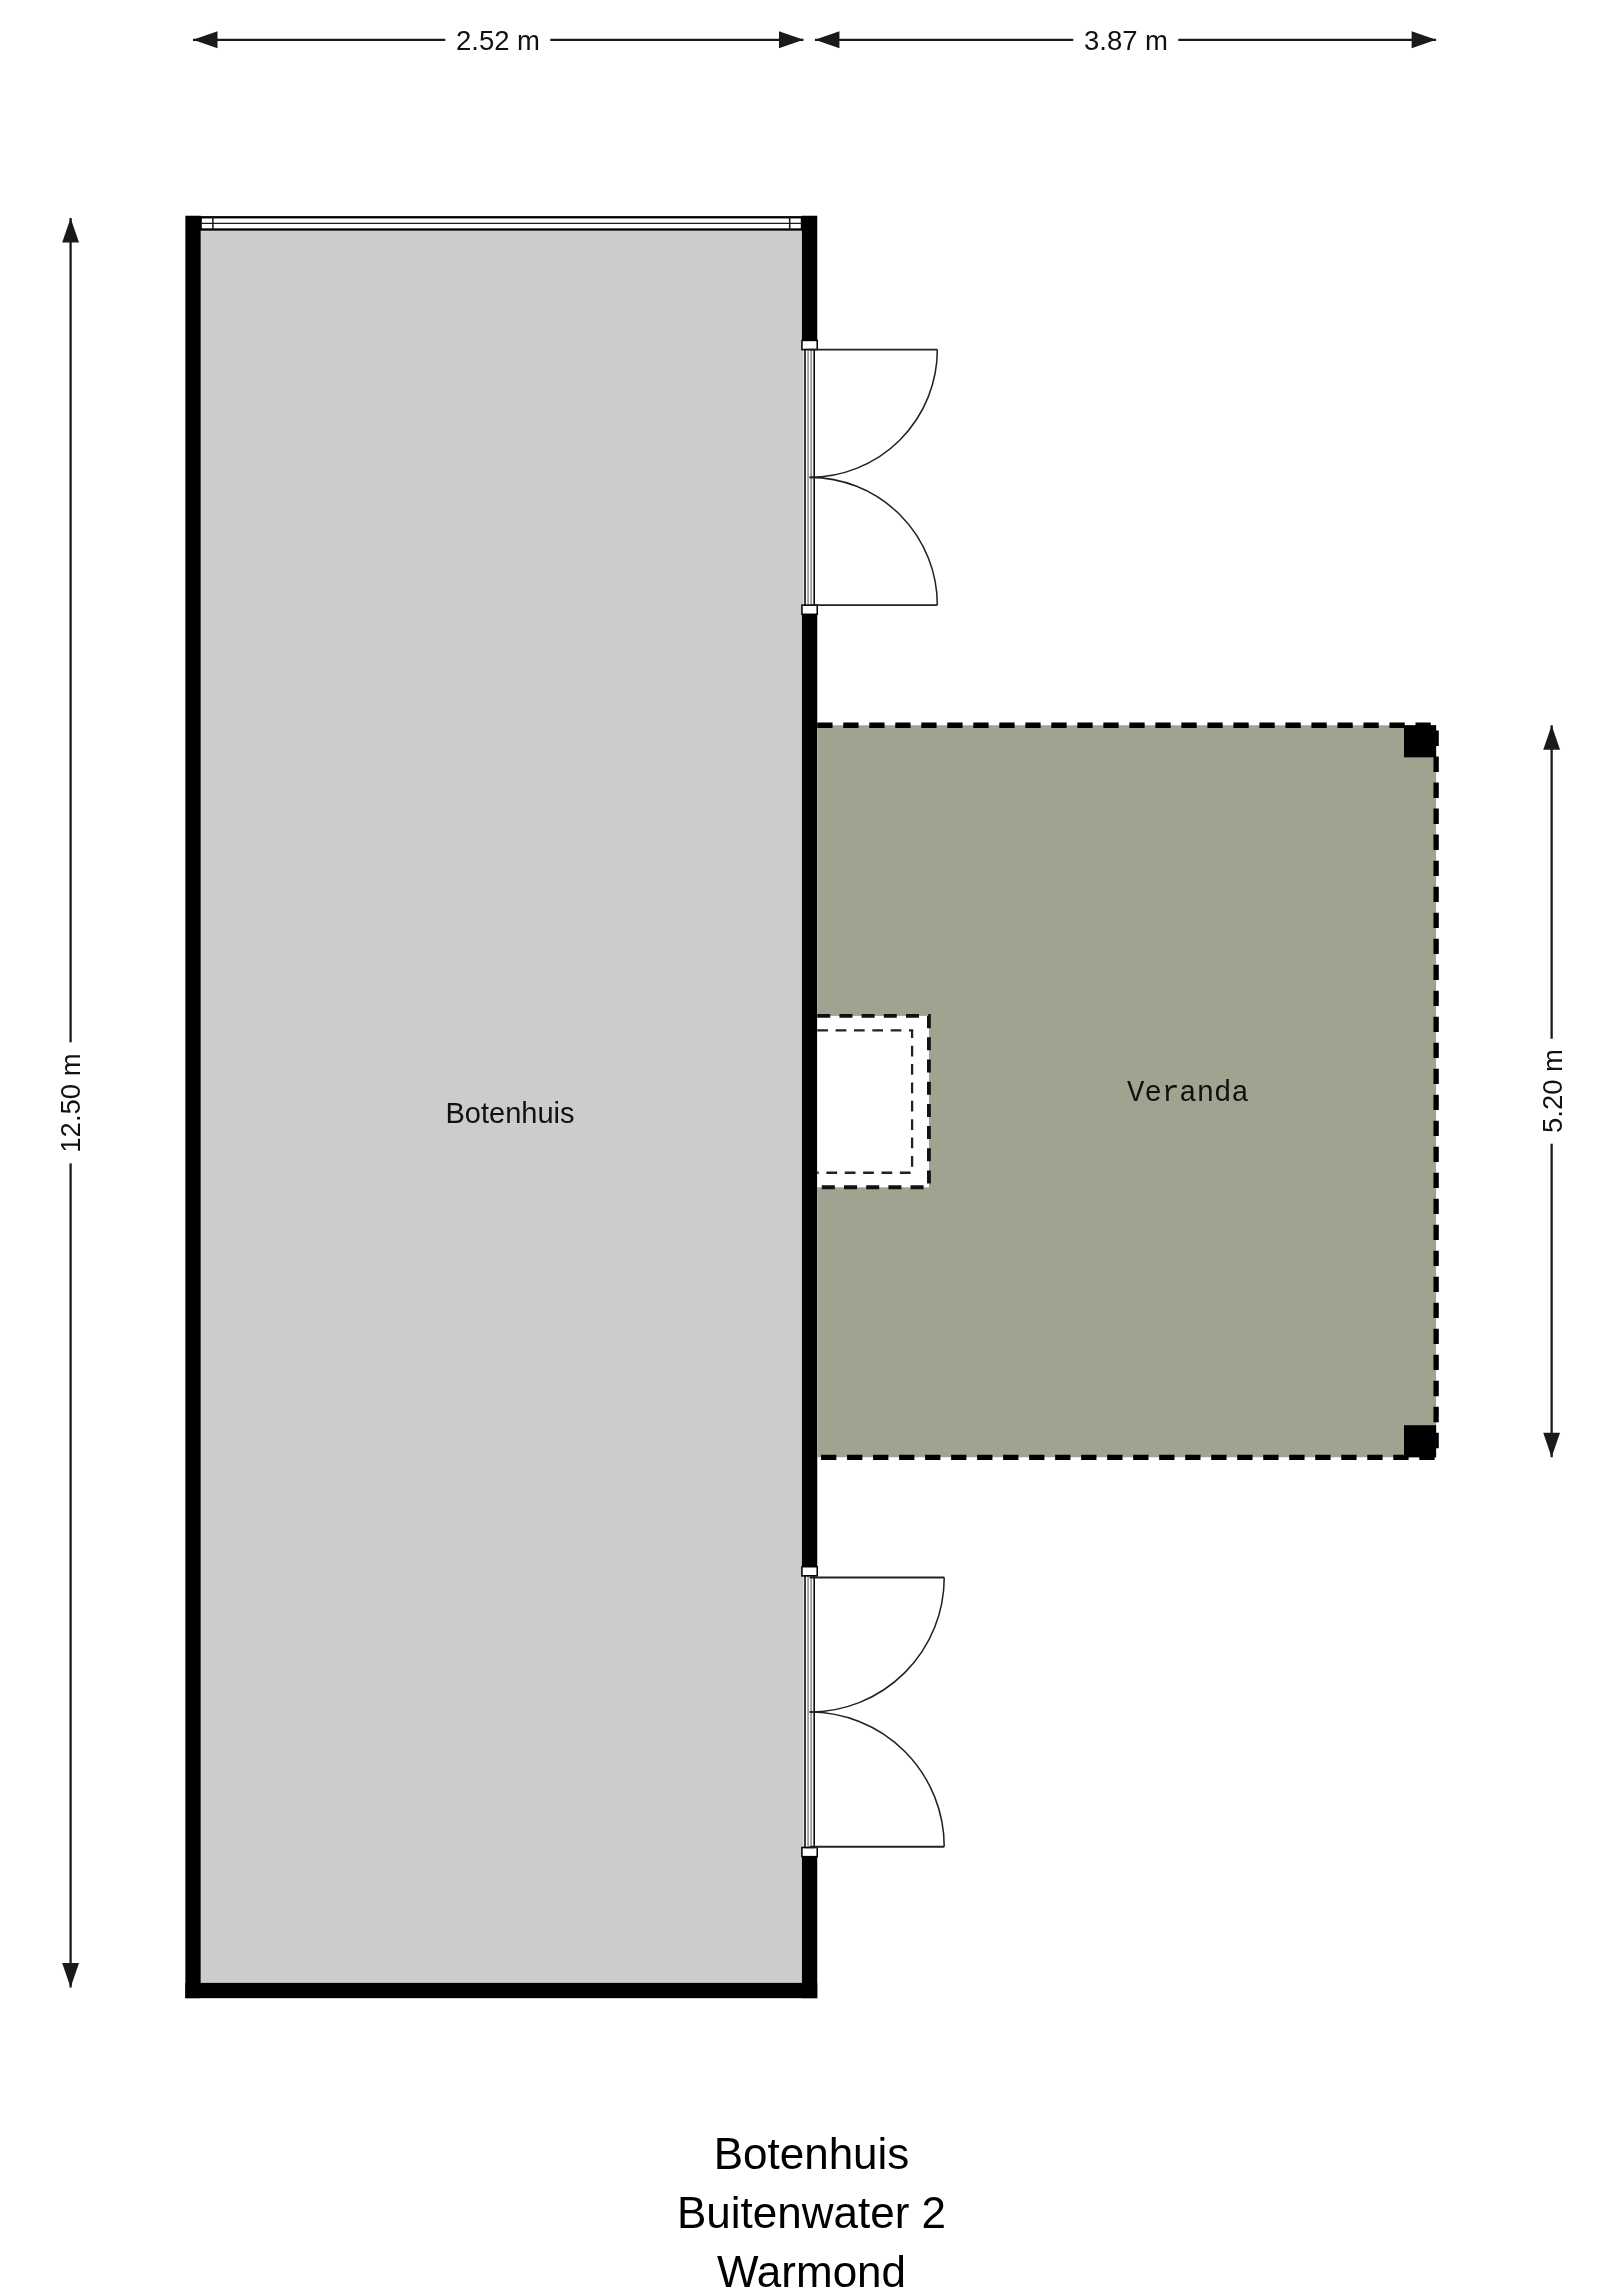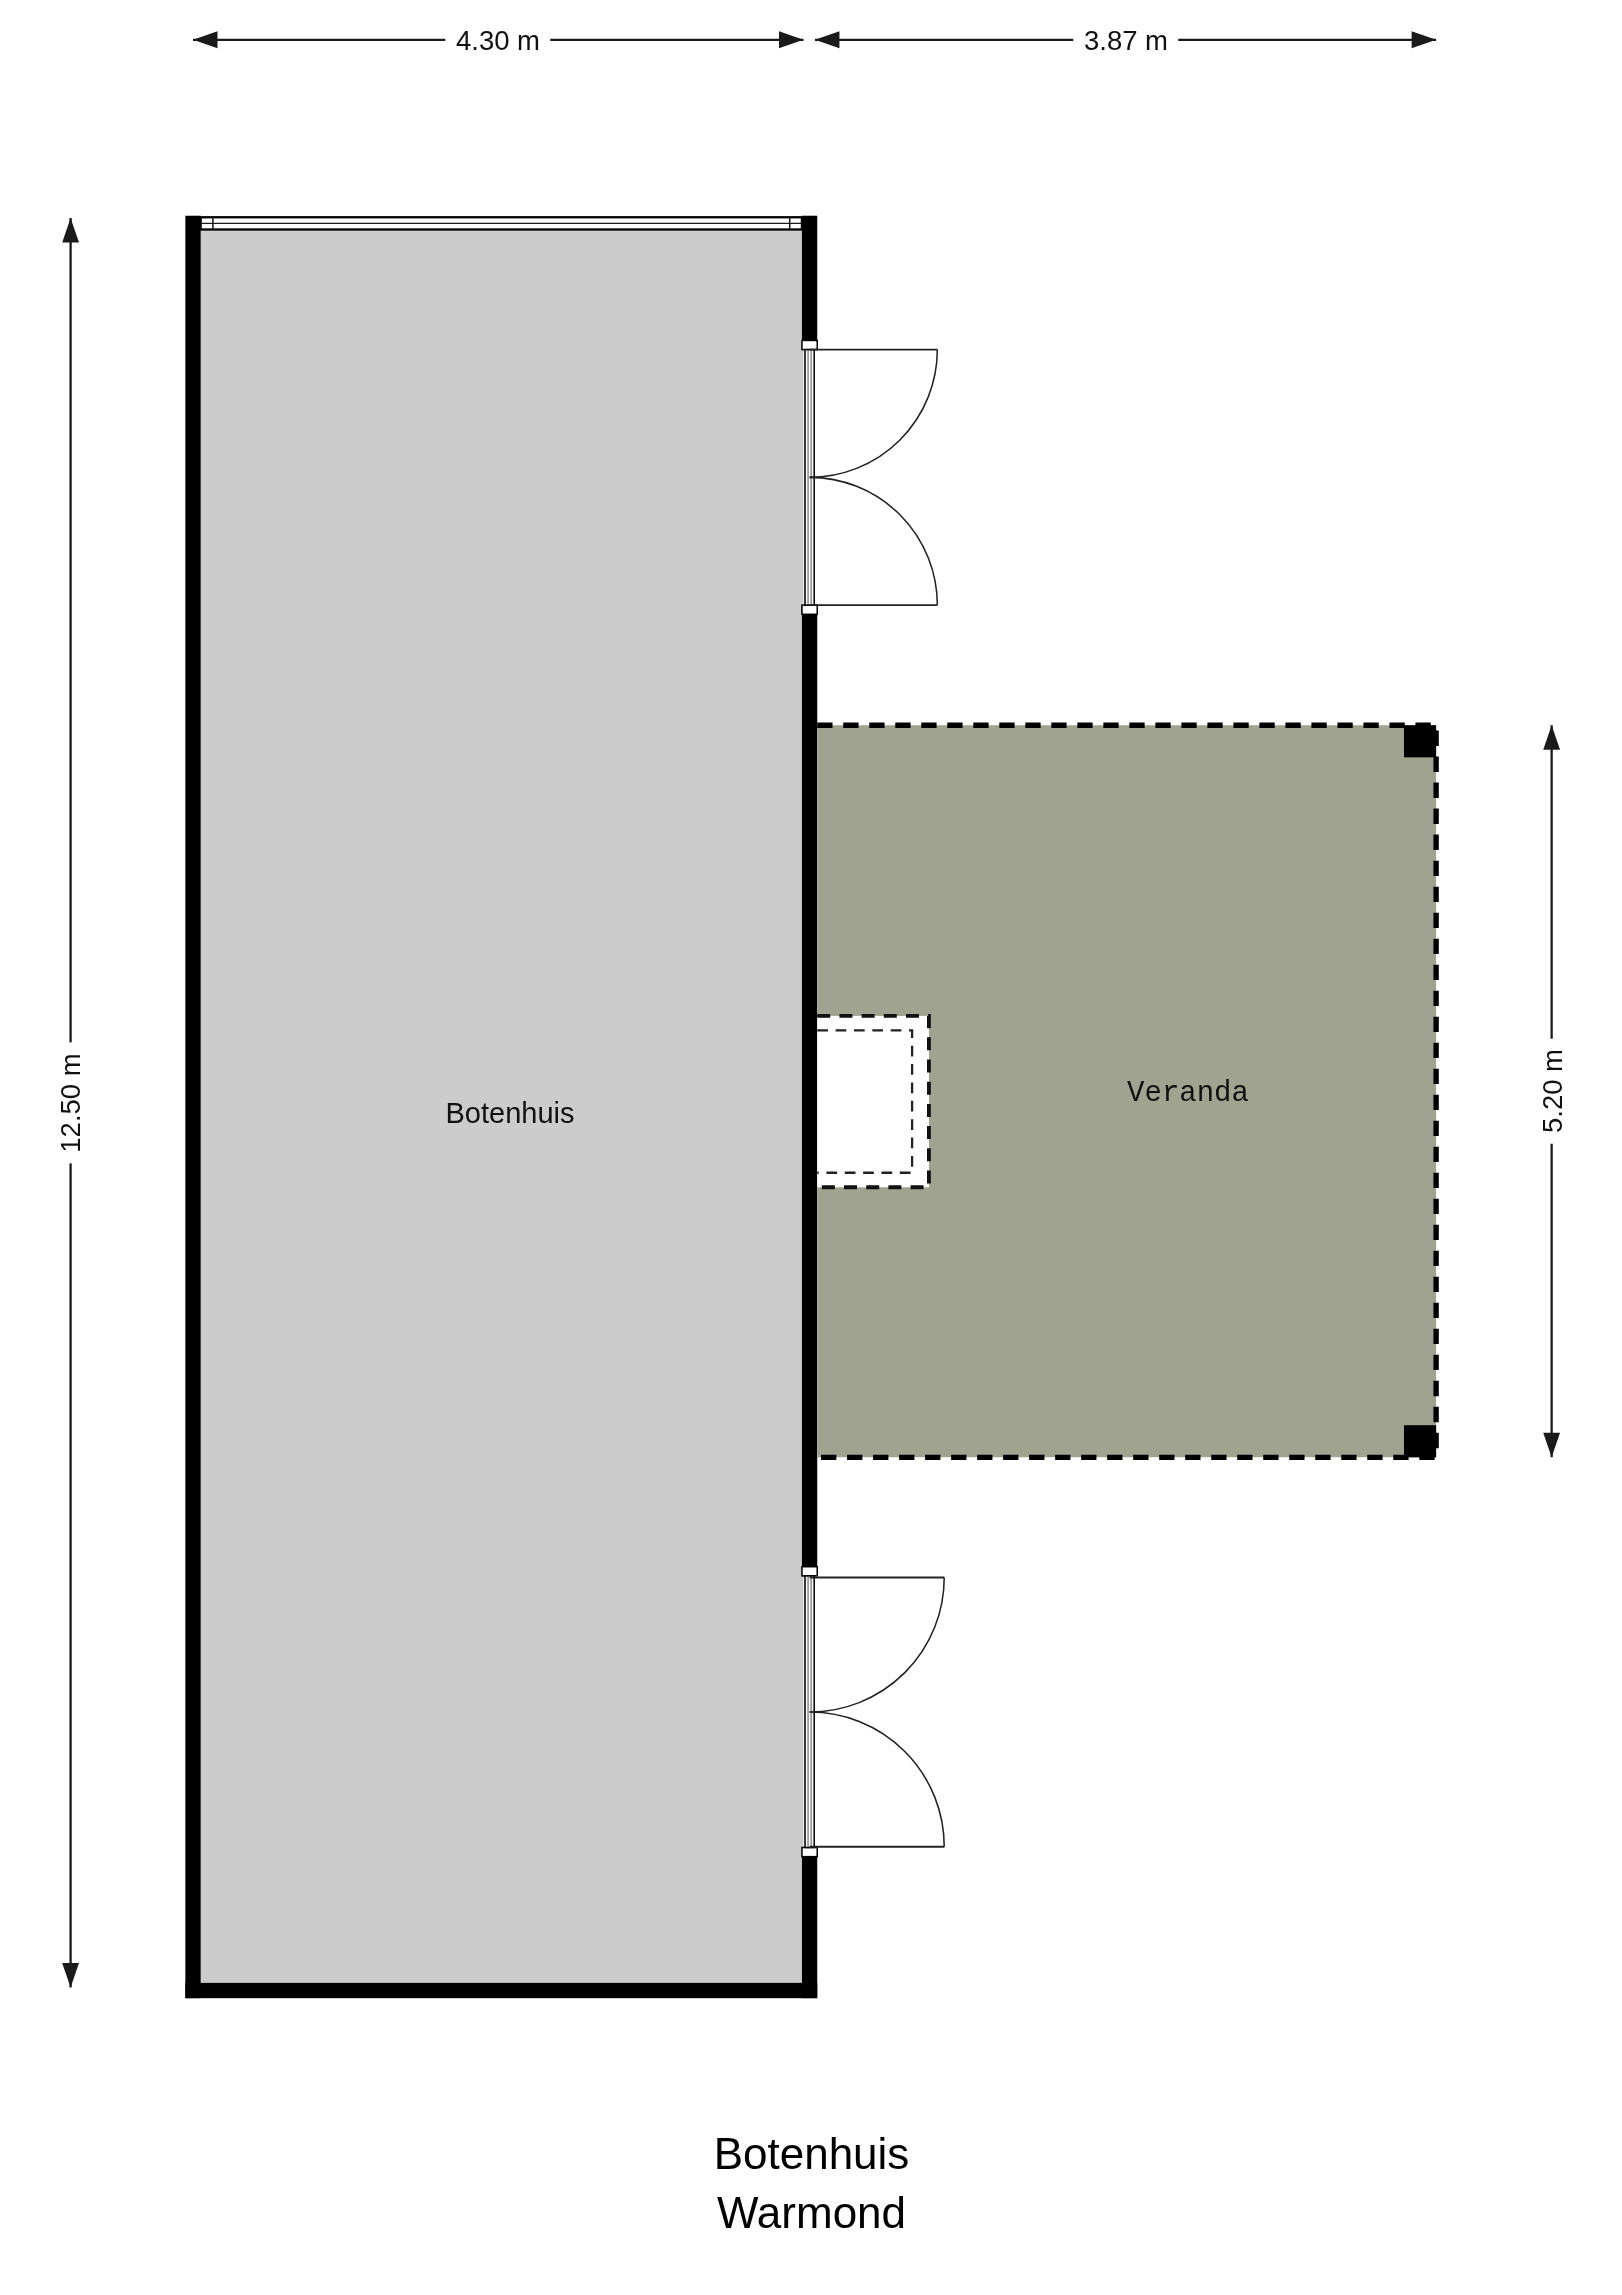--- a/index.html
+++ b/index.html
@@ -137,31 +137,32 @@
       <polygon class="dim-head" points="92,2598 81,2566 103,2566"></polygon>
     </g>
 
     <g>
       <line class="dim-line" x1="2028" y1="948" x2="2028" y2="1905"></line>
       <polygon class="dim-head" points="2028,948 2017,980 2039,980"></polygon>
       <polygon class="dim-head" points="2028,1905 2017,1873 2039,1873"></polygon>
     </g>
   </svg>
 
-  <div class="dim-label" style="left:498px;top:40px;">4.30 m</div>
+  <div class="dim-label" style="left:498px;top:40px;">2.52 m</div>
 
   <div class="dim-label" style="left:1126px;top:40px;">3.87 m</div>
 
   <div class="dim-label vert" style="left:70px;top:1103px;">12.50 m</div>
 
   <div class="dim-label vert" style="left:1552px;top:1091px;">5.20 m</div>
 
   <div class="room-label" style="left:510px;top:1113px;">Botenhuis</div>
 
   <div class="room-label" style="left:1188px;top:1093px;font-family:Liberation Mono, monospace;">Veranda</div>
 
   <div class="footer">
     <div>Botenhuis</div>
+    <div>Buitenwater 2</div>
     <div>Warmond</div>
   </div>
 
 </div>
 
 
 </body></html>

